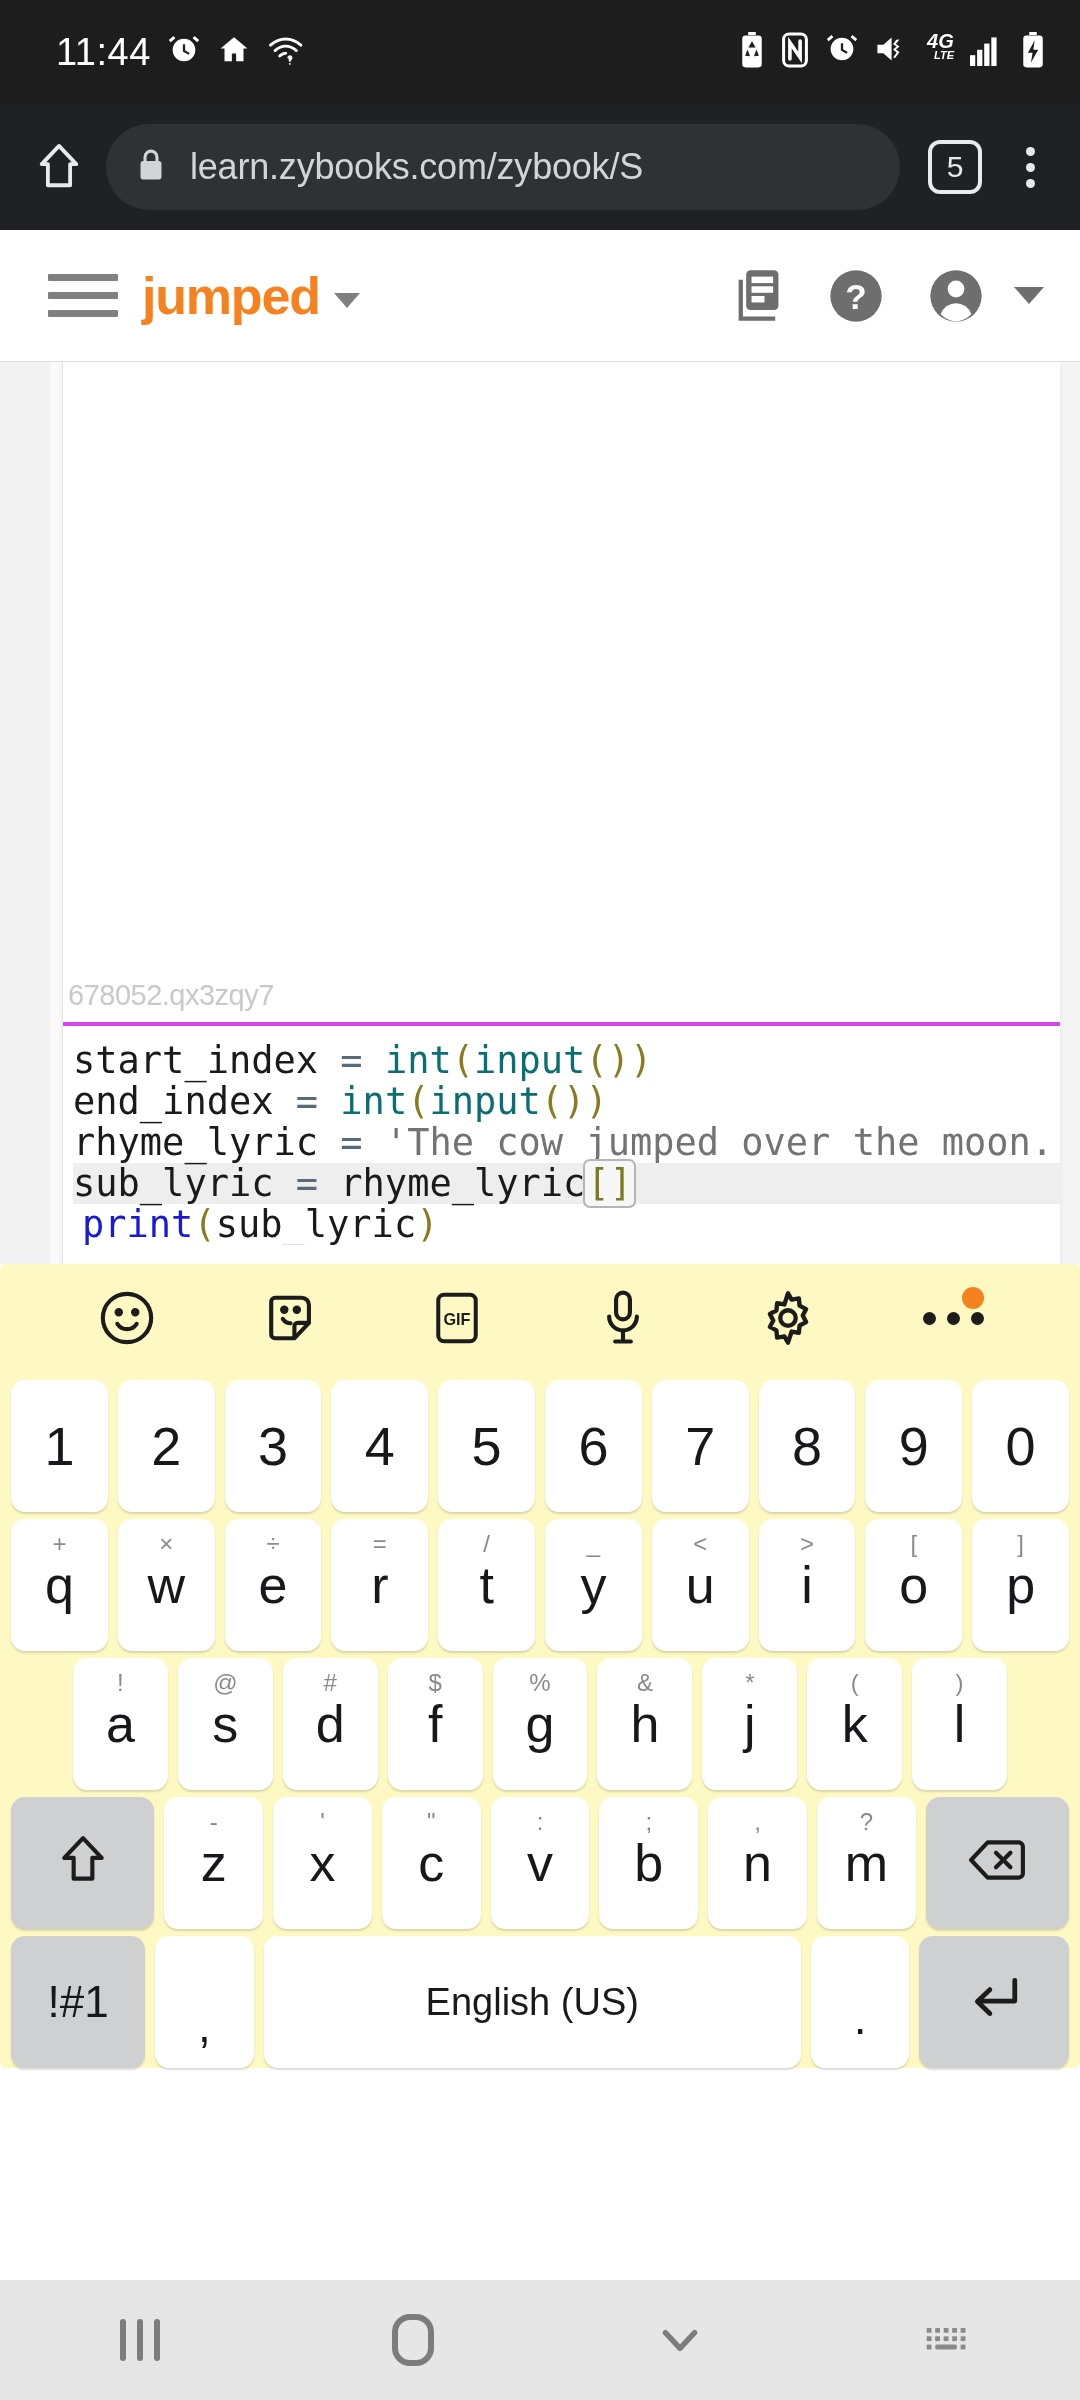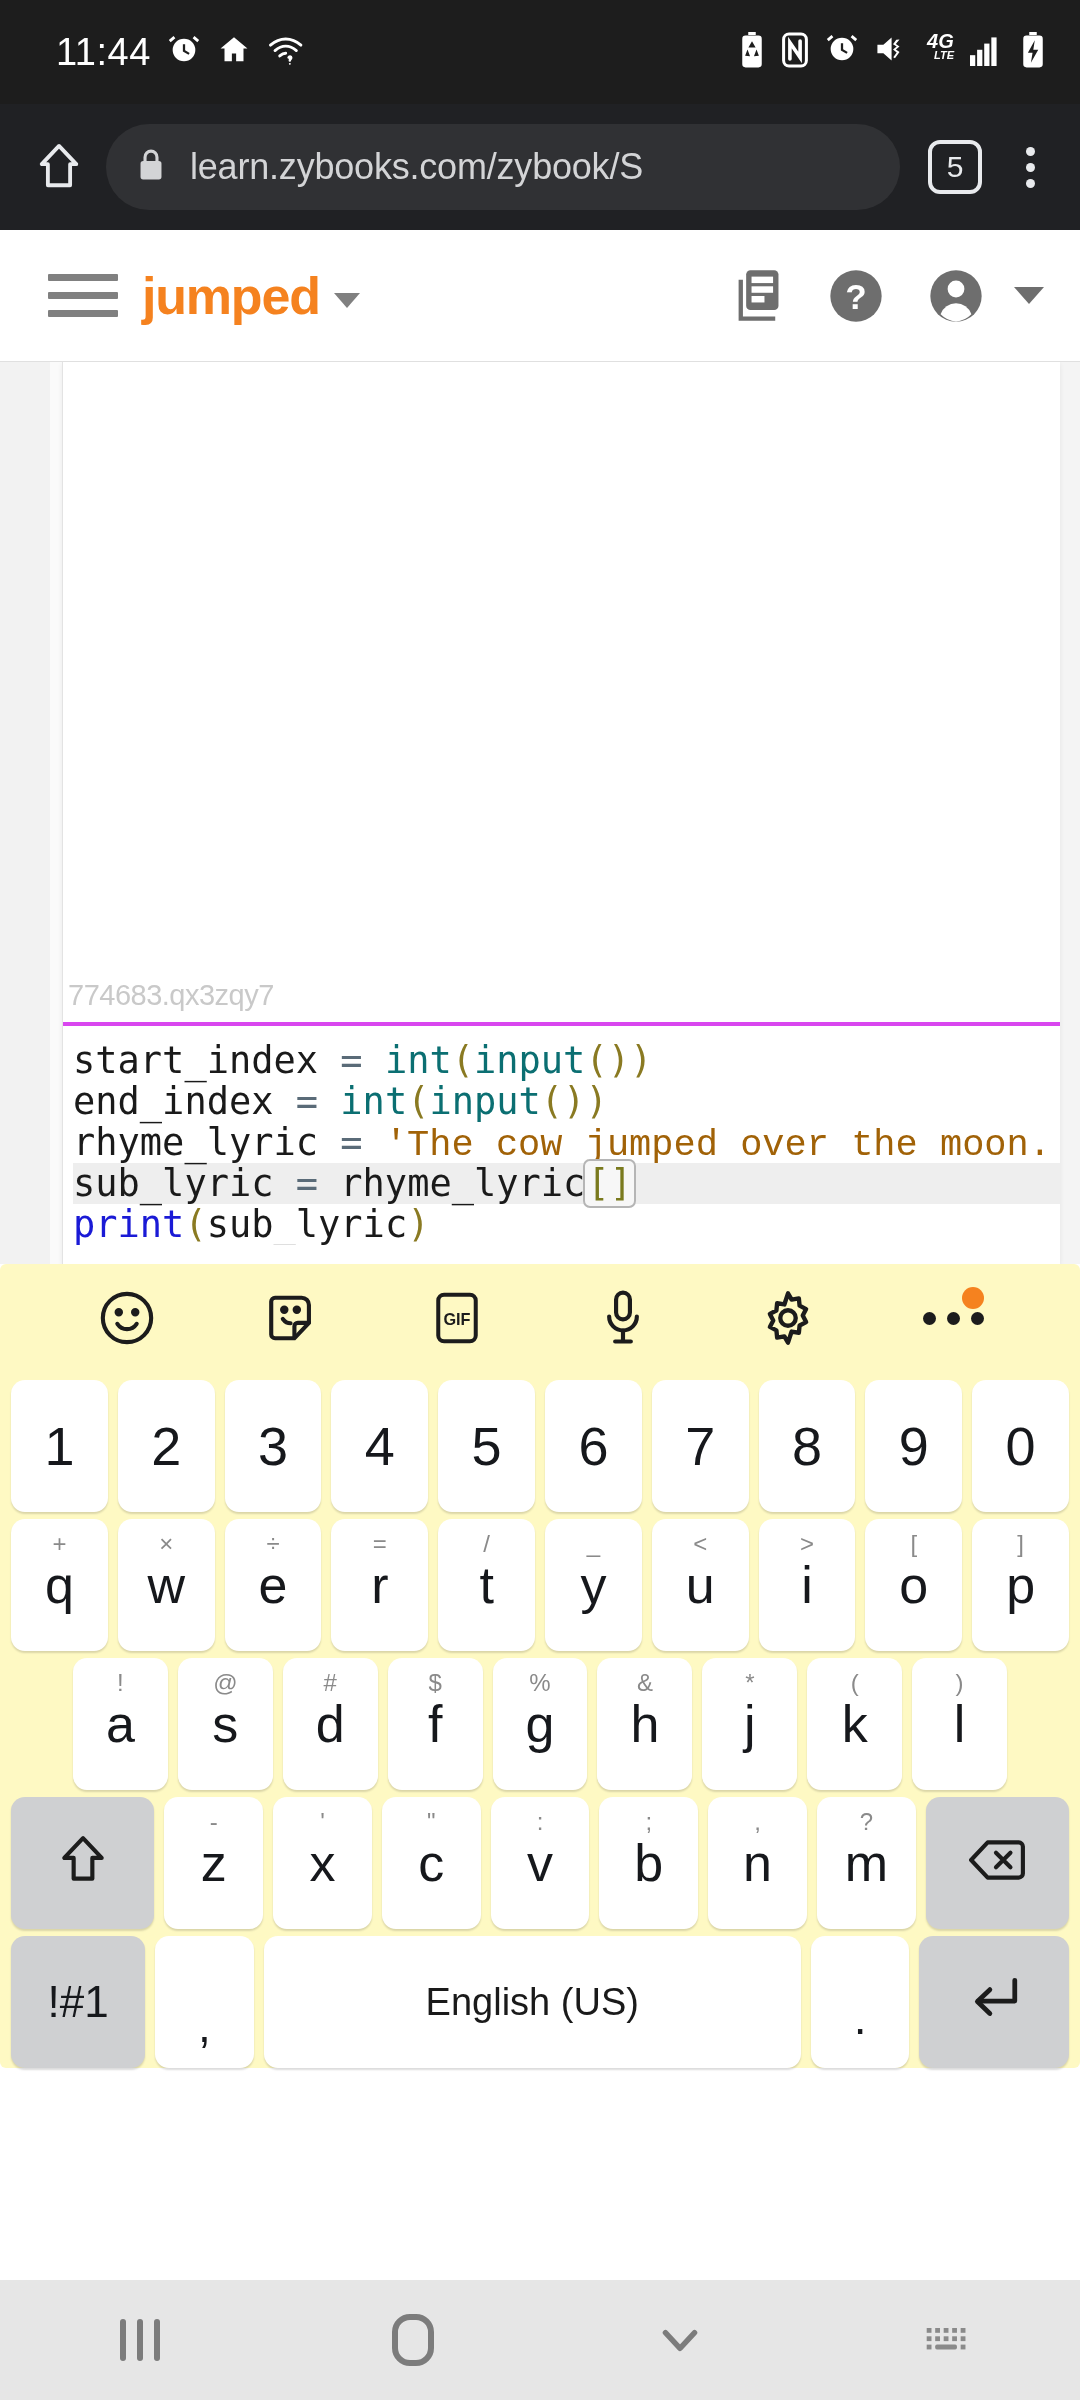--- a/index.html
+++ b/index.html
@@ -83,22 +83,22 @@
   .code {
     font-family: "DejaVu Sans Mono", "Liberation Mono", monospace;
     font-size: 37px; line-height: 41px; white-space: pre; color: #1a1a1a;
     padding-left: 10px;
   }
   .code .ln { display: block; height: 41px; }
   .code .ln.hl { background: #eeeeee; }
   .t-op   { color: #5a6b78; }
   .t-fn   { color: #0b6f72; }
   .t-par  { color: #8a7a22; }
-  .t-str  { color: #a16207; font-family: Liberation Mono, monospace; }
-  .t-kw   { color: #1a1ad6; }
+  .t-str  { color: #737373; }
+  .t-kw   { color: #1a1ad6; margin-left: 9px; }
   .brk-box {
     color: #7a7a1e; border: 2px solid #b5b5b5; border-radius: 7px;
     background: #f7f7f7; padding: 1px 2px; margin: 0 -2px;
   }
 
   
   .kb { background: #fef9c3; position: relative; border-radius: 6px; }
   .kb-toolbar { height: 108px; display: flex; align-items: center; justify-content: space-around; padding: 0 44px; }
   .kb-tool { width: 90px; height: 90px; display:flex; align-items:center; justify-content:center; position: relative; }
   .dots3 { display:flex; gap: 11px; align-items:center; }
@@ -280,21 +280,21 @@
     </div>
     <div class="hdr-ico" style="margin-left:30px;">
       <div style="width:0;height:0;border-left:15px solid transparent;border-right:15px solid transparent;border-top:17px solid #6e6e6e;"></div>
     </div>
   </div>
 
   <div class="content">
     <div class="gutter-strip"></div>
     <div class="gutter-strip2"></div>
     <div class="page-white"></div>
-    <div class="watermark">774683.qx3zqy7</div>
+    <div class="watermark">678052.qx3zqy7</div>
     <div class="code-wrap">
       <div class="code" id="code-area"><span class="ln"><span>start_index </span><span class="t-op">=</span><span> </span><span class="t-fn">int</span><span class="t-par">(</span><span class="t-fn">input</span><span class="t-par">(</span><span class="t-par">))</span></span><span class="ln"><span>end_index </span><span class="t-op">=</span><span> </span><span class="t-fn">int</span><span class="t-par">(</span><span class="t-fn">input</span><span class="t-par">(</span><span class="t-par">))</span></span><span class="ln"><span>rhyme_lyric </span><span class="t-op">=</span><span> </span><span class="t-str">'The cow jumped over the moon.</span></span><span class="ln hl"><span>sub_lyric </span><span class="t-op">=</span><span> rhyme_lyric</span><span class="brk-box">[]</span></span><span class="ln"><span class="t-kw">print</span><span class="t-par">(</span><span>sub_lyric</span><span class="t-par">)</span></span></div>
     </div>
   </div>
 
   <div class="kb">
     <div class="kb-toolbar">
       <div class="kb-tool">
         <svg width="58" height="58" viewBox="0 0 24 24" fill="none" stroke="#1c1c1c" stroke-width="1.7">
           <circle cx="12" cy="12" r="10"></circle>

